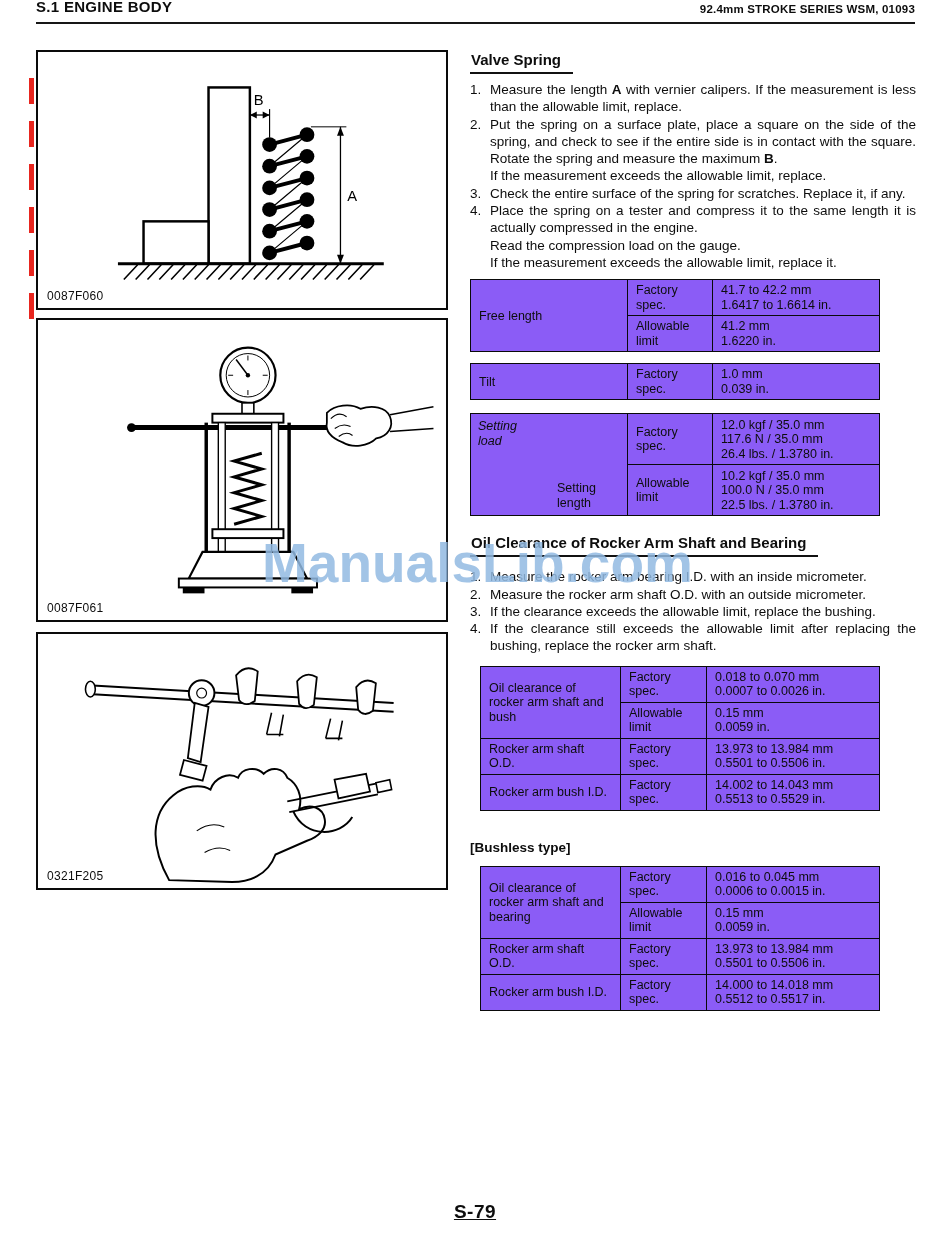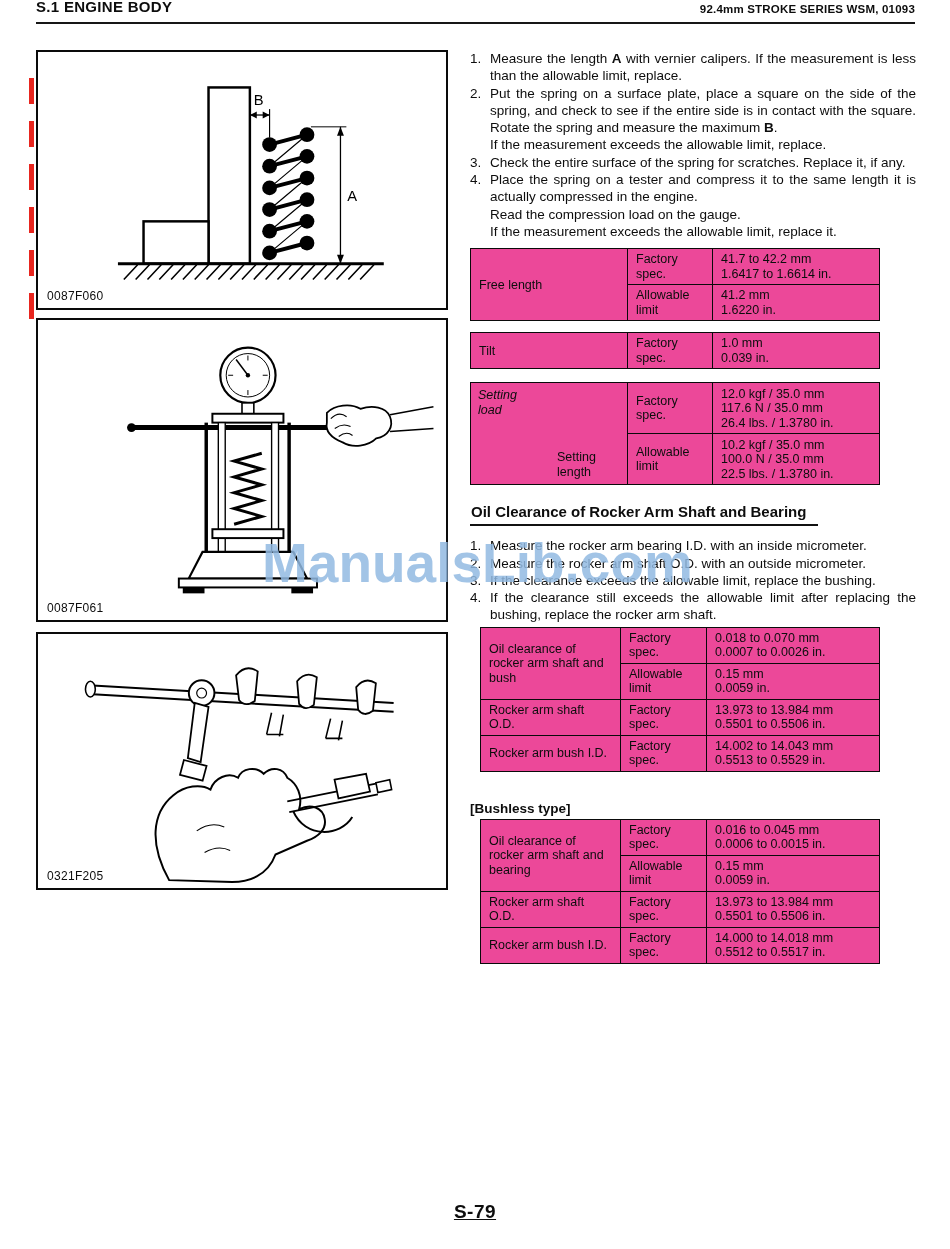--- a/index.html
+++ b/index.html
@@ -26,39 +26,39 @@
   .sec-title-wrap { line-height:20px; }
   .sec-title { display:inline-block; font-size:15px; font-weight:bold;
     border-bottom:2px solid #111; padding:0 12px 2px 1px; margin-bottom:7px; }
   .steps { }
   .step { display:flex; font-size:13.5px; line-height:17.3px; }
   .step-num { flex:0 0 20px; }
   .step-body { flex:1; text-align:justify; }
   .stext { margin:0; }
 
   .spec-table { border-collapse:collapse; width:410px; font-size:12.5px; line-height:14.5px; table-layout:fixed; }
-  .spec-table td { border:1.6px solid #0a0a0a; padding:3px 8px; vertical-align:middle; background:#ec4899; }
+  .spec-table td { border:1.6px solid #0a0a0a; padding:3px 8px; vertical-align:middle; background:#8b5cf6; }
   .spec-table td.c1 { width:157px; }
   .spec-table td.c2 { width:85px; }
   .oil-table { width:400px; margin-left:10px; }
   .oil-table td.c1 { width:140px; }
   .oil-table td.c2 { width:86px; }
 
   .diag { position:relative; height:102px;
     background-image:linear-gradient(to top right,
       transparent calc(50% - .8px), #0a0a0a calc(50% - .8px),
       #0a0a0a calc(50% + .8px), transparent calc(50% + .8px)); }
   .diag-top    { position:absolute; top:5px; left:7px;  width:62px;font-style:italic; }
   .diag-bottom { position:absolute; bottom:5px; right:4px; width:66px; }
 
   .subhead { font-size:13.5px; font-weight:bold; }
 
   .mt8{margin-top:8px} .mt11{margin-top:11px} .mt13{margin-top:13px}
   .mt17{margin-top:17px} .mt4{margin-top:4px} .mt15{margin-top:15px}
-  .mt3{margin-top:3px} .mt29{margin-top:29px}
+  .mt3{margin-top:11px} .mt29{margin-top:29px}
 
   .watermark { position:absolute; left:262px; top:531px; font-size:55px; font-weight:bold;
     color:rgba(146,186,226,.85); z-index:50; white-space:nowrap; }
 
   .page-footer { position:absolute; left:0; right:0; bottom:26px; text-align:center;
     font-size:19px; font-weight:bold; letter-spacing:.5px;text-decoration:underline; }
 </style>
 </head>
 <body>
 
@@ -161,20 +161,23 @@
       <line x1="254" y1="181" x2="344" y2="163" stroke="#000" stroke-width="1.8"></line>
       <polygon points="300,148 332,142 336,160 304,167" fill="#fff" stroke="#000" stroke-width="1.8"></polygon>
       <polygon points="342,151 356,148 358,158 344,161" fill="#fff" stroke="#000" stroke-width="1.6"></polygon>
       <path d="M258 180 C270 208 306 206 318 186" fill="none" stroke="#000" stroke-width="2"></path>
     </svg>
     <figcaption class="figcaption">0321F205</figcaption>
   </figure>
 
   <div class="right-col">
 
+    <div class="sec-title-wrap">
+      <h2 class="sec-title">Valve Spring</h2>
+    </div>
 
     <div class="steps">
       <div class="step">
         <span class="step-num">1.</span>
         <div class="step-body">
           <p class="stext"><span>Measure the length </span><b>A</b><span> with vernier calipers. If the measurement is less than the allowable limit, replace.</span></p>
         </div>
       </div>
       <div class="step">
         <span class="step-num">2.</span>

